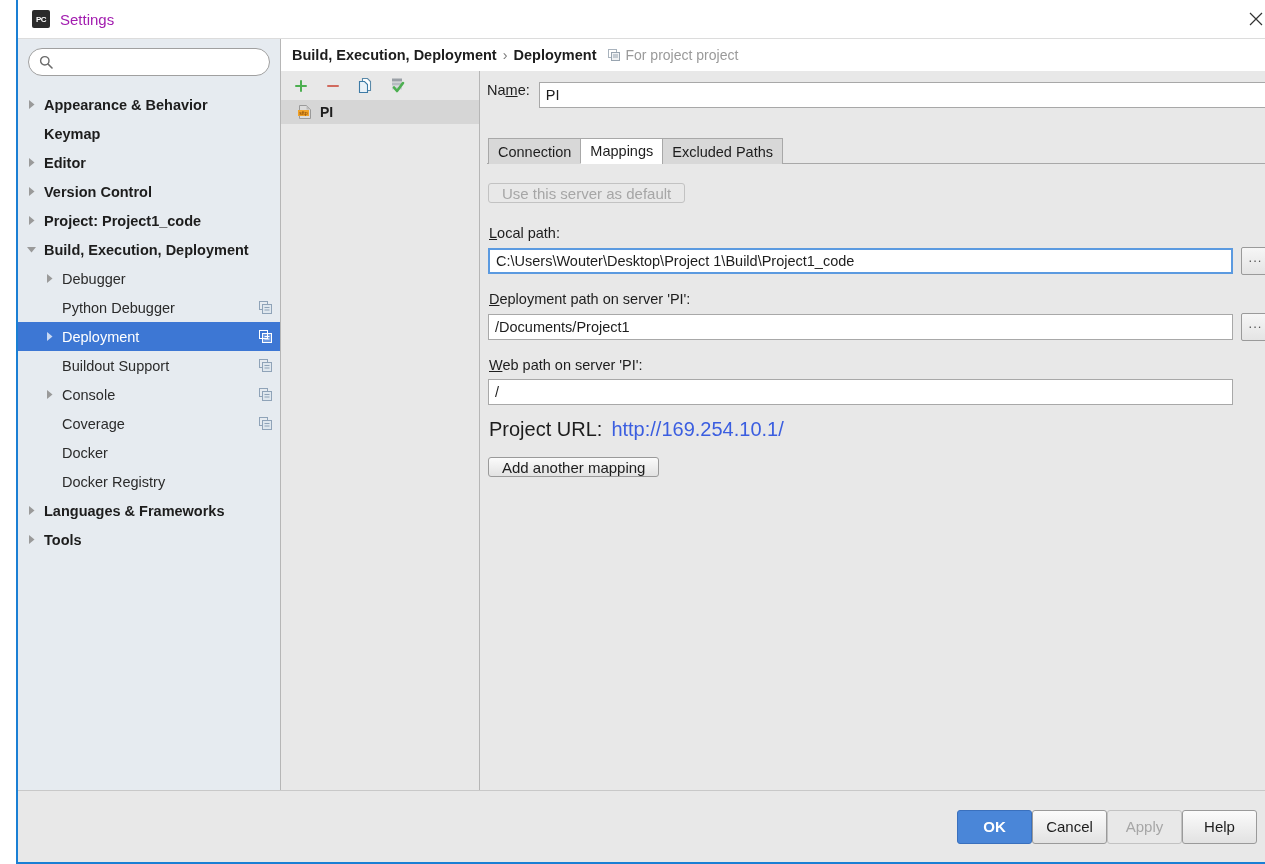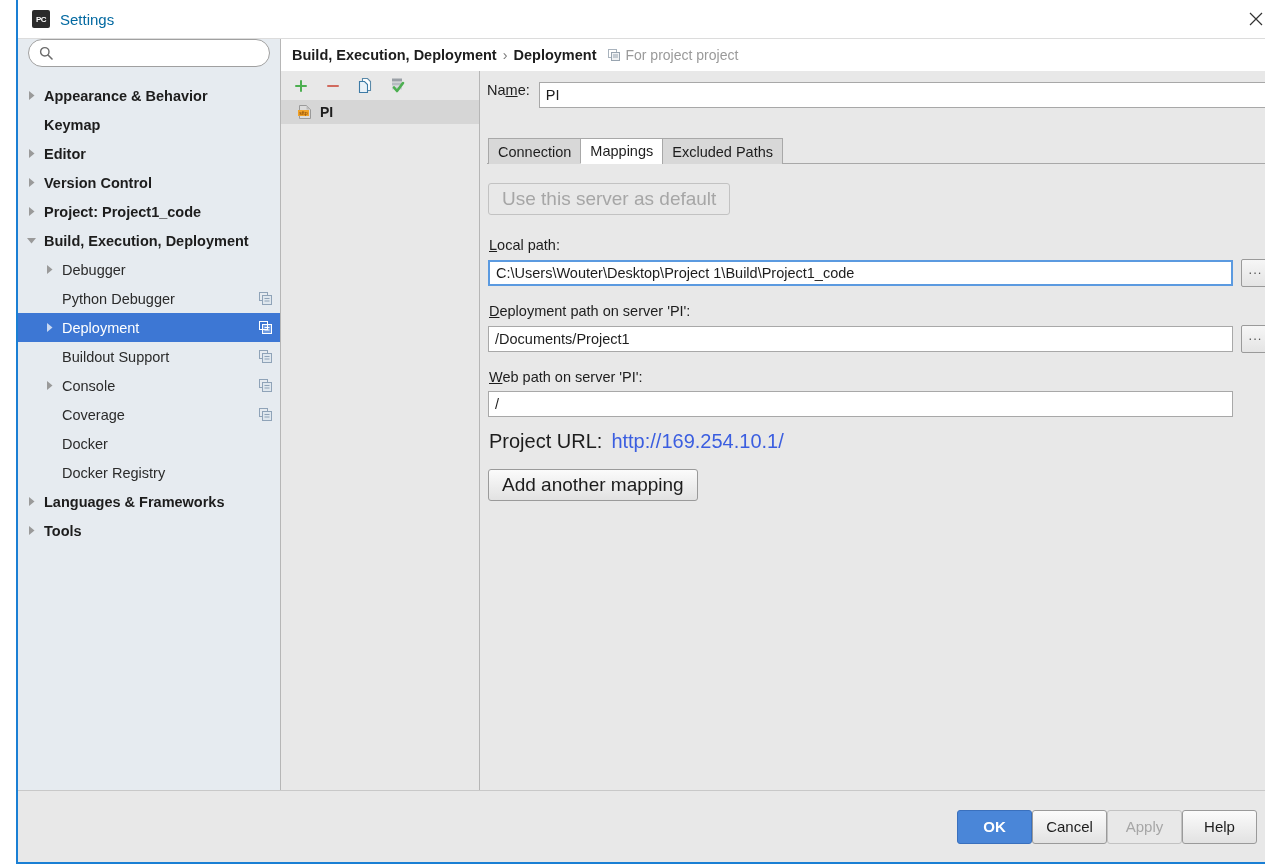--- a/index.html
+++ b/index.html
@@ -27,21 +27,21 @@
     position: relative;
   }
   .titlebar .pc-icon {
     width: 18px; height: 18px; margin-right: 10px;
     background: #2b2b2b; border-radius: 2px;
     color: #ffffff; font-size: 8px; font-weight: bold;
     display: flex; align-items: center; justify-content: center;
     letter-spacing: -0.5px;
   }
   .titlebar .title {
-    font-size: 15px; color: #0369a1;
+    font-size: 15px; color: #a21caf;
   }
   .closebtn {
     position: absolute; right: 0; top: 0;
     width: 46px; height: 38px;
     display: flex; align-items: center; justify-content: center;
     cursor: default;
   }
   .closebtn svg { display: block; }
 
   
@@ -49,20 +49,21 @@
     flex: 1; display: flex; min-height: 0;
     border-top: 1px solid #dcdcdc;
   }
 
   
   .sidebar {
     width: 263px; min-width: 263px;
     background: #e6ebf0;
     border-right: 1px solid #b6b6b6;
     display: flex; flex-direction: column;
+    padding-top: 9px;
   }
   .search-wrap { padding: 0 10px 10px 10px; }
   .search-box {
     height: 28px; background: #ffffff;
     border: 1px solid #a0a0a0; border-radius: 14px;
     display: flex; align-items: center; padding: 0 10px;
   }
   .search-box svg { flex: none; }
   .search-box input {
     border: none; outline: none; background: transparent;
@@ -162,24 +163,24 @@
     border-bottom: none; margin-right: -1px;
   }
   .tab.active { background: #ffffff; border-bottom: 1px solid #ffffff; }
   .tab-content {
     border-top: 1px solid #a8a8a8;
     margin-top: -1px; padding: 19px 0 0 1px;
     flex: 1; min-height: 0;
   }
 
   .btn {
-    font-family: "Liberation Sans", sans-serif; font-size: 19px;
+    font-family: "Liberation Sans", sans-serif; font-size: 15px;
     background: linear-gradient(#fbfbfb, #e2e2e2);
     border: 1px solid #9a9a9a; border-radius: 3px;
-    color: #1d1d1d; padding: 0 13px; height: 32px;
+    color: #1d1d1d; padding: 0 13px; height: 20px;
     display: inline-flex; align-items: center; justify-content: center;
   }
   .btn.disabled { color: #a6a6a6; border-color: #c2c2c2; background: #e8e8e8; }
 
   .field-label {
     font-size: 14.5px; color: #1d1d1d; margin: 0 0 6px 1px;
     display: block;
   }
   .mn { text-decoration: underline; }
   .field-row { display: flex; align-items: center; gap: 8px; }

